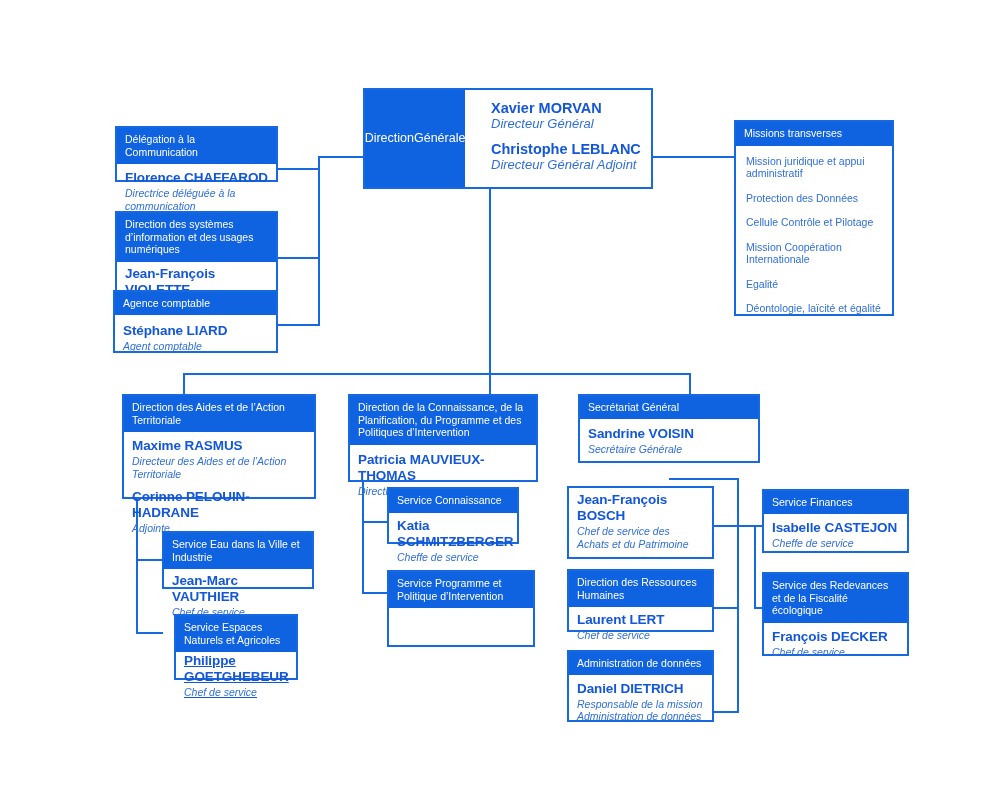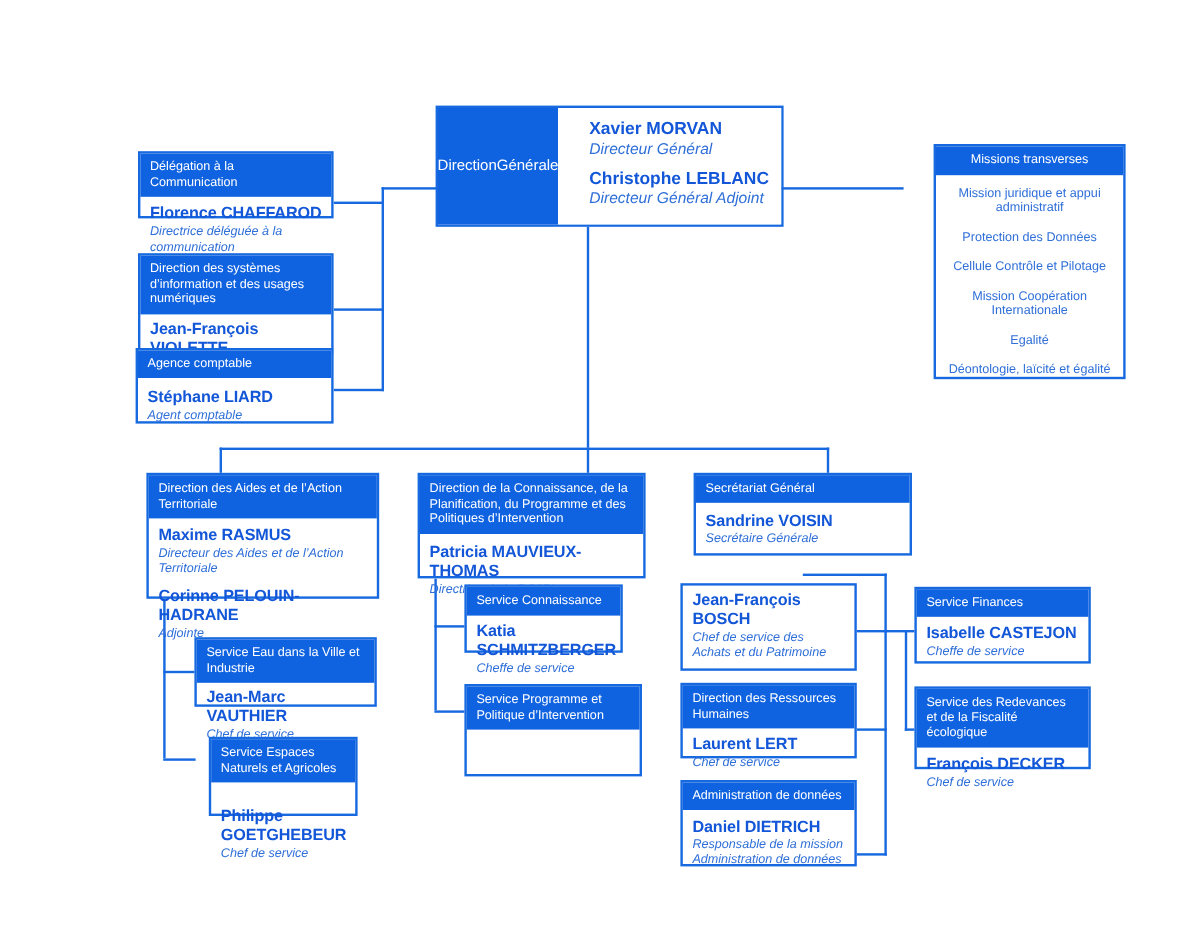--- a/index.html
+++ b/index.html
@@ -63,21 +63,21 @@
     font-size:12.5px;line-height:15px;text-align:center;
   }
   #dg .dg-right{
     flex:1;background:#fff;padding:10px 0 0 26px;box-sizing:border-box;
   }
   #dg .dg-nm{font-size:14.5px;font-weight:bold;color:#1357d8;line-height:17px;}
   #dg .dg-ttl{font-size:13px;font-style:italic;color:#2f6fd8;line-height:13px;}
   #dg .dg-gap{height:11px;}
 
   
-  #mt{position:absolute;left:778px;top:120px;width:160px;height:196px;text-align:center;}
+  #mt{position:absolute;left:734px;top:120px;width:160px;height:196px;}
   #mt .mt-bd{padding:9px 10px 8px 10px;}
   .mt-item{
     font-size:10.5px;line-height:12.5px;color:#2f6fd8;margin-bottom:12px;
   }
   .mt-item:last-child{margin-bottom:0;}
 
   .empty-bd{height:52px;}
 </style>
 </head>
 <body>
@@ -181,21 +181,21 @@
   <div class="box" style="left:162px;top:531px;width:152px;height:58px;">
     <div class="box-hd">Service Eau dans la Ville et Industrie</div>
     <div class="box-bd" style="padding-top:4px;">
       <div class="nm">Jean-Marc VAUTHIER</div>
       <div class="ttl">Chef de service</div>
     </div>
   </div>
 
   <div class="box" style="left:174px;top:614px;width:124px;height:66px;">
     <div class="box-hd">Service Espaces Naturels et Agricoles</div>
-    <div class="box-bd" style="padding-top:20px;">
+    <div class="box-bd" style="padding-top:1px;text-decoration:underline;">
       <div class="nm">Philippe GOETGHEBEUR</div>
       <div class="ttl">Chef de service</div>
     </div>
   </div>
 
   <div class="box" style="left:348px;top:394px;width:190px;height:88px;">
     <div class="box-hd">Direction de la Connaissance, de la Planification, du Programme et des Politiques d’Intervention</div>
     <div class="box-bd" style="padding-top:7px;">
       <div class="nm">Patricia MAUVIEUX-THOMAS</div>
       <div class="ttl">Directrice de la DC3PI</div>
@@ -247,21 +247,21 @@
   </div>
 
   <div class="box" style="left:762px;top:489px;width:147px;height:64px;">
     <div class="box-hd" style="padding-bottom:5px;">Service Finances</div>
     <div class="box-bd" style="padding-top:6px;">
       <div class="nm">Isabelle CASTEJON</div>
       <div class="ttl">Cheffe de service</div>
     </div>
   </div>
 
-  <div class="box" style="left:762px;top:572px;width:147px;height:69px;">
+  <div class="box" style="left:762px;top:572px;width:147px;height:84px;">
     <div class="box-hd">Service des Redevances et de la Fiscalité écologique</div>
     <div class="box-bd" style="padding-top:6px;">
       <div class="nm">François DECKER</div>
       <div class="ttl">Chef de service</div>
     </div>
   </div>
 
 </div>
 
 </body></html>

